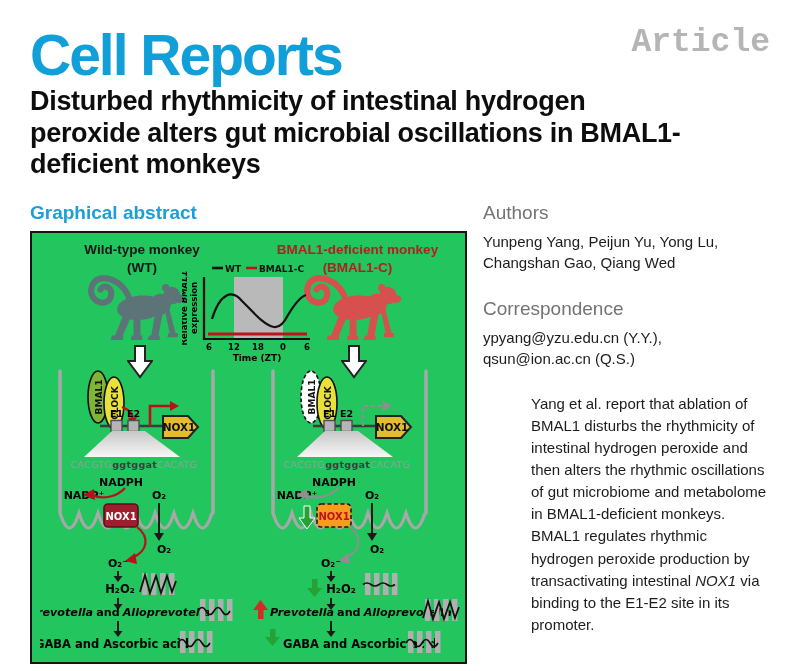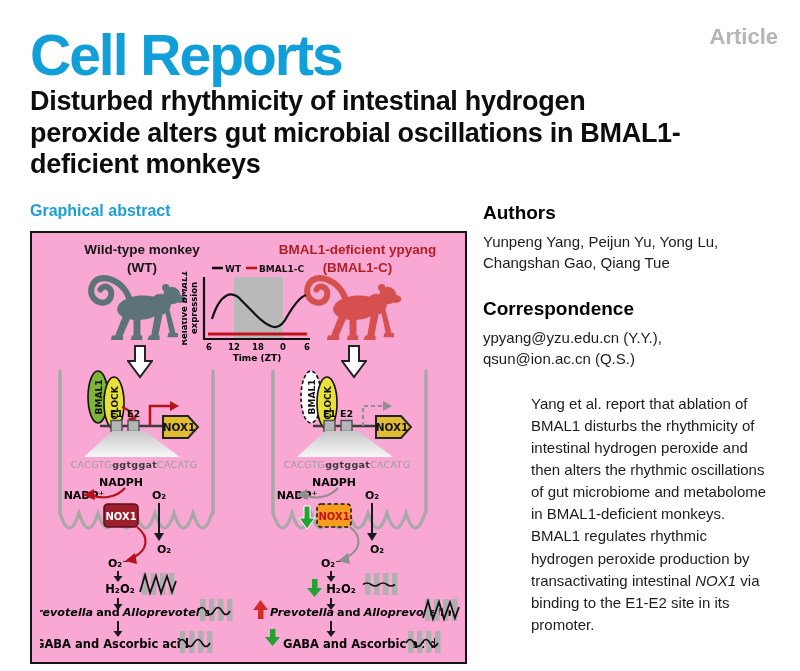--- a/index.html
+++ b/index.html
@@ -5,42 +5,43 @@
   html,body{margin:0;padding:0;}
   body{
     width:800px;height:671px;position:relative;background:#ffffff;
     font-family:"Liberation Sans",sans-serif;color:#111;overflow:hidden;
   }
   .logo{
     position:absolute;left:30px;top:22px;font-size:57px;font-weight:bold;
     color:#119fd9;letter-spacing:-2px;text-align:right;
   }
   .article-tag{
-    position:absolute;right:22px;top:24px;font-size:22px;font-weight:bold;
+    position:absolute;right:30px;top:24px;font-size:33px;font-weight:bold;
     color:#b5b5b5;
+    font-family:Liberation Mono, monospace;
   }
   .paper-title{
     position:absolute;left:30px;top:86px;width:660px;font-size:27px;
     font-weight:bold;line-height:1.17;color:#0d0d0d;letter-spacing:-0.3px;
   }
   .ga-heading{
-    position:absolute;left:30px;top:202px;font-size:16px;font-weight:bold;
+    position:absolute;left:30px;top:202px;font-size:19px;font-weight:bold;
     color:#1c9fd9;
   }
   .ga-box{
     position:absolute;left:30px;top:231px;width:433px;height:429px;
-    border:2.5px solid #141414;background:#f9a8d4;
+    border:2.5px solid #141414;background:#22c55e;
   }
   .panel-title{position:absolute;top:8px;text-align:center;font-size:13.5px;
     font-weight:bold;line-height:1.3;}
   .panel-title.wt{left:10px;width:200px;color:#161616;}
   .panel-title.mut{left:223px;width:205px;color:#b01f24;}
   .abs{position:absolute;}
   .side-col{position:absolute;left:483px;top:202px;width:290px;}
-  .side-h{font-size:19px;font-weight:bold;color:#000000;margin:0 0 7px 0;}
+  .side-h{font-size:19px;font-weight:normal;color:#737373;margin:0 0 7px 0;}
   .side-sec{margin-bottom:24px;}
   .side-text{font-size:15px;line-height:1.42;color:#1c1c1c;margin:0;}
   .side-text.brief{line-height:1.47;margin-left:48px;}
   .it{font-style:italic;}
   svg text{font-family:"DejaVu Sans",sans-serif;}
 </style>
 </head>
 <body>
 
 <div class="logo">Cell Reports</div>
@@ -48,21 +49,21 @@
 <div class="paper-title">Disturbed rhythmicity of intestinal hydrogen peroxide alters gut microbial oscillations in BMAL1-deficient monkeys</div>
 <div class="ga-heading">Graphical abstract</div>
 
 <div class="ga-box">
 
   <div class="panel-title wt">
     <div>Wild-type monkey</div>
     <div>(WT)</div>
   </div>
   <div class="panel-title mut">
-    <div>BMAL1-deficient ypyang</div>
+    <div>BMAL1-deficient monkey</div>
     <div>(BMAL1-C)</div>
   </div>
 
   <svg class="abs" style="left:44px;top:26px" width="122" height="87" viewBox="0 0 140 100">
     <g fill="#5c7477">
       <path d="M62,50 C58,24 24,12 18,32 C13,49 36,57 40,43 C43,33 32,28 28,35" fill="none" stroke="#5c7477" stroke-width="7" stroke-linecap="round"></path>
       <ellipse cx="74" cy="56" rx="27" ry="14" transform="rotate(-5 74 56)"></ellipse>
       <circle cx="97" cy="52" r="12"></circle>
       <circle cx="110" cy="42" r="10"></circle>
       <ellipse cx="119" cy="46" rx="6.5" ry="4.5"></ellipse>
@@ -278,21 +279,21 @@
       <rect x="18" y="0" width="5.5" height="22" fill="#b0b0b0"></rect>
         <rect x="27" y="0" width="5.5" height="22" fill="#b0b0b0"></rect>
       <path d="M-2,12 q4,-7 8,0 t8,0 t8,0 t8,0" fill="none" stroke="#111" stroke-width="1.6"></path>
     </g>
   </svg>
 </div>
 
 <div class="side-col">
   <div class="side-sec">
     <div class="side-h">Authors</div>
-    <p class="side-text">Yunpeng Yang, Peijun Yu, Yong Lu, Changshan Gao, Qiang Tue</p>
+    <p class="side-text">Yunpeng Yang, Peijun Yu, Yong Lu, Changshan Gao, Qiang Wed</p>
   </div>
   <div class="side-sec">
     <div class="side-h">Correspondence</div>
     <p class="side-text">
       <span>ypyang@yzu.edu.cn (Y.Y.),</span><br>
       <span>qsun@ion.ac.cn (Q.S.)</span>
     </p>
   </div>
   <div class="side-sec">
     <p class="side-text brief"><span>Yang et al. report that ablation of BMAL1 disturbs the rhythmicity of intestinal hydrogen peroxide and then alters the rhythmic oscillations of gut microbiome and metabolome in BMAL1-deficient monkeys. BMAL1 regulates rhythmic hydrogen peroxide production by transactivating intestinal </span><span class="it">NOX1</span><span> via binding to the E1-E2 site in its promoter.</span></p>

